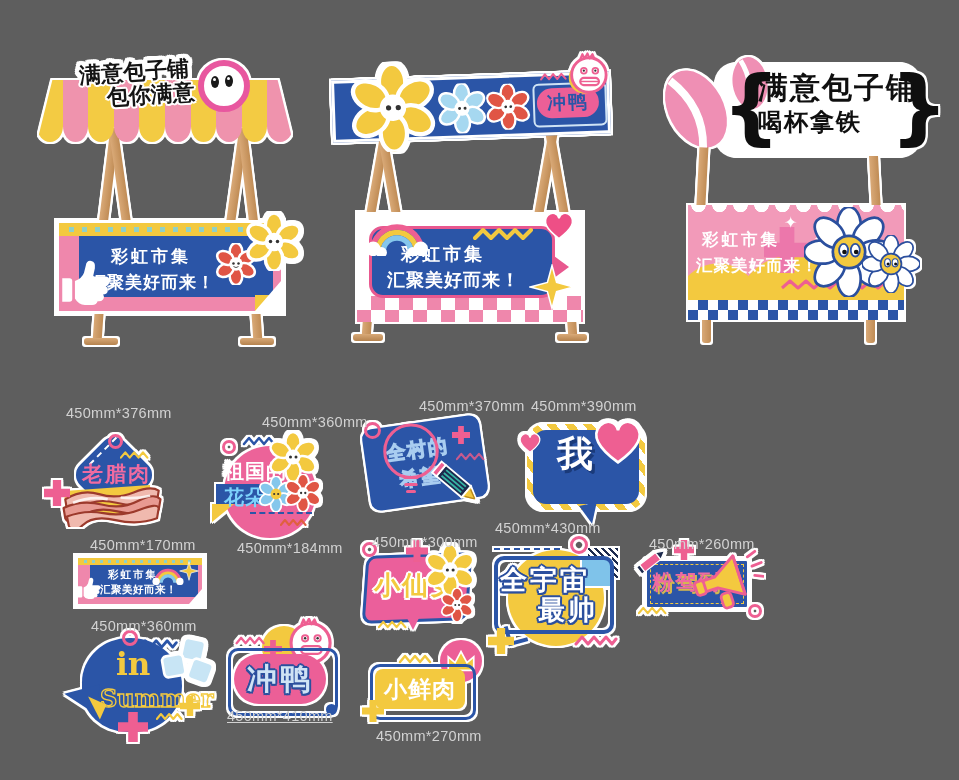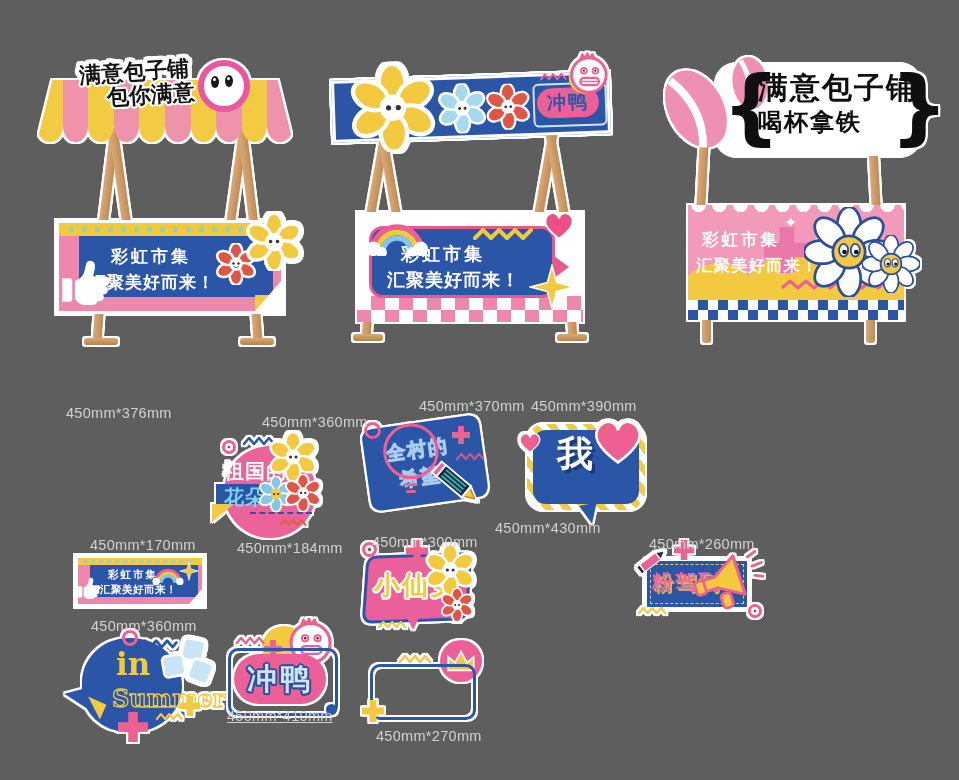--- a/index.html
+++ b/index.html
@@ -273,20 +273,39 @@
           </g>
         <circle cx="50" cy="50" r="18" fill="#f3c93f" stroke="#2b4f9e" stroke-width="3"></circle>
         <ellipse cx="44" cy="48" rx="5" ry="7" fill="#fff" stroke="#2b4f9e" stroke-width="2"></ellipse>
           <circle cx="45" cy="50" r="2.6" fill="#111"></circle>
         <ellipse cx="57" cy="48" rx="5" ry="7" fill="#fff" stroke="#2b4f9e" stroke-width="2"></ellipse>
           <circle cx="58" cy="50" r="2.6" fill="#111"></circle>
       </svg>
     </div>
   </div>
 
+  <div class="abs sticker" style="left:40px;top:430px;width:160px;height:110px;">
+    <div class="abs" style="left:43px;top:14px;width:62px;height:62px;background:#2b55a7;border-radius:14px;transform:rotate(45deg);"></div>
+    <div class="abs" style="left:44px;top:20px;width:38px;border-top:2px dashed #fff;transform:rotate(-45deg);"></div>
+    <span class="ring" style="left:68px;top:4px;width:9px;height:9px;"></span>
+    <svg class="abs" style="left:80px;top:20px;width:30px;height:10px;" viewBox="0 0 34 10">
+        <polyline points="1,8 6,2 11,8 16,2 21,8 26,2 31,8" fill="none" stroke="#f3c93f" stroke-width="2.5" stroke-linecap="round" stroke-linejoin="round"></polyline>
+      </svg>
+    <div class="abs cjk" style="left:42px;top:30px;font-size:21px;color:#f06ba0;letter-spacing:2px;">老腊肉</div>
+    <div class="abs" style="left:25px;top:58px;width:86px;height:28px;background:#f3c93f;transform:rotate(-4deg);"></div>
+    <svg class="abs" style="left:20px;top:52px;width:104px;height:45px;" viewBox="0 0 120 52">
+      <g stroke="#9c3a2c" stroke-width="2.5" stroke-linejoin="round">
+        <path fill="#f0b9ae" d="M6 20 Q25 8 45 14 T85 12 T114 10 L112 22 Q90 30 65 24 T25 30 T8 32 Z"></path>
+        <path fill="#e89a92" d="M4 30 Q25 20 48 26 T90 22 T116 20 L114 32 Q92 40 66 34 T26 40 T6 42 Z"></path>
+        <path fill="#f0b9ae" d="M8 40 Q28 32 50 36 T92 32 T114 30 L112 42 Q90 50 64 44 T26 50 T10 50 Z"></path>
+      </g>
+      <path d="M15 24 Q35 16 55 20 M70 18 Q88 20 104 16" stroke="#fff" stroke-width="3" fill="none" opacity=".8"></path>
+    </svg>
+    <span class="plus" style="left:4px;top:50px;width:26px;height:26px;background:#ee5f92;"></span>
+  </div>
 
   <div class="abs sticker" style="left:210px;top:432px;width:130px;height:100px;">
     <div class="abs" style="left:14px;top:14px;width:92px;height:92px;background:#ec6399;border-radius:50%;"></div>
     <svg class="abs" style="left:32px;top:4px;width:36px;height:10px;" viewBox="0 0 34 10">
         <polyline points="1,8 6,2 11,8 16,2 21,8 26,2 31,8" fill="none" stroke="#2b55a7" stroke-width="2.5" stroke-linecap="round" stroke-linejoin="round"></polyline>
       </svg>
     <span class="ring" style="left:12px;top:8px;width:8px;height:8px;"></span>
     <div class="abs" style="left:6px;top:52px;width:60px;height:20px;background:#2b55a7;"></div>
     <div class="abs" style="left:2px;top:72px;width:0;height:0;border-right:22px solid transparent;border-top:18px solid #f3c93f;"></div>
     <div class="abs cjk" style="left:14px;top:26px;font-size:20px;color:#fff;letter-spacing:1px;">祖国的</div>
@@ -430,20 +449,35 @@
         </g>
       <circle cx="50" cy="50" r="15" fill="#fff"></circle>
         <circle cx="45" cy="50" r="3" fill="#333"></circle>
         <circle cx="56" cy="50" r="3" fill="#333"></circle>
     </svg>
     <svg class="abs" style="left:18px;top:80px;width:30px;height:9px;" viewBox="0 0 34 10">
         <polyline points="1,8 6,2 11,8 16,2 21,8 26,2 31,8" fill="none" stroke="#f3c93f" stroke-width="2.5" stroke-linecap="round" stroke-linejoin="round"></polyline>
       </svg>
   </div>
 
+  <div class="abs sticker" style="left:486px;top:534px;width:140px;height:120px;">
+    <div class="abs" style="left:22px;top:16px;width:96px;height:96px;background:#f3c93f;border-radius:50%;"></div>
+    <div class="abs" style="left:8px;top:14px;width:66px;border-top:2.5px dashed #2b55a7;"></div>
+    <div class="abs" style="left:102px;top:14px;width:30px;height:30px;background:repeating-linear-gradient(45deg,#1d2b4e 0 2px,rgba(0,0,0,0) 2px 5px);"></div>
+    <div class="abs" style="left:94px;top:22px;width:28px;height:28px;background:#7fc3ea;border:2px solid #fff;"></div>
+    <span class="ring" style="left:84px;top:2px;width:12px;height:12px;"></span>
+    <div class="abs" style="left:8px;top:22px;width:112px;height:70px;border:4px solid #2b55a7;border-radius:10px;"></div>
+    <div class="abs" style="left:20px;top:90px;width:16px;height:16px;border-left:4px solid #2b55a7;border-bottom:4px solid #2b55a7;transform:rotate(-15deg);background:rgba(0,0,0,0);"></div>
+    <div class="abs cjk ob" style="left:14px;top:28px;font-size:27px;color:#fff;letter-spacing:3px;">全宇宙</div>
+    <div class="abs cjk ob" style="left:52px;top:58px;font-size:27px;color:#fff;letter-spacing:3px;">最帅</div>
+    <svg class="abs" style="left:88px;top:100px;width:44px;height:12px;" viewBox="0 0 44 12">
+        <polyline points="2,10 8,3 14,10 20,3 26,10 32,3 38,10 42,5" fill="none" stroke="#ee5f92" stroke-width="3" stroke-linecap="round" stroke-linejoin="round"></polyline>
+      </svg>
+    <span class="plus" style="left:2px;top:94px;width:26px;height:26px;background:#f3c93f;"></span>
+  </div>
 
   <div class="abs sticker" style="left:632px;top:538px;width:135px;height:80px;">
     <div class="abs" style="left:12px;top:20px;width:100px;height:46px;background:#2b55a7;border:3px solid #fff;border-radius:4px;">
       <div style="position:absolute;left:3px;top:3px;right:3px;bottom:3px;border:1.5px dashed #f3c93f;"></div>
     </div>
     <div class="abs cjk" style="left:20px;top:30px;font-size:21px;color:#f06ba0;letter-spacing:2px;text-shadow:2px 2px 0 rgba(243,201,63,.85);">粉驾到</div>
     <svg class="abs" style="left:0px;top:0px;width:44px;height:44px;" viewBox="0 0 70 70">
       <g transform="rotate(-38 35 35)">
         <rect x="12" y="27" width="32" height="14" fill="#ee5f92" stroke="#fff" stroke-width="2"></rect>
         <path d="M44 27 l13 7 -13 7 z" fill="#1d2b4e" stroke="#fff" stroke-width="2"></path>
@@ -475,21 +509,21 @@
         <polyline points="2,10 8,3 14,10 20,3 26,10 32,3 38,10 42,5" fill="none" stroke="#2b55a7" stroke-width="3" stroke-linecap="round" stroke-linejoin="round"></polyline>
       </svg>
     <svg class="abs" style="left:96px;top:6px;width:62px;height:56px;" viewBox="0 0 70 60">
       <g fill="#c8e5f5" stroke="#fff" stroke-width="3">
         <rect x="30" y="2" width="24" height="24" rx="5" transform="rotate(12 42 14)"></rect>
         <rect x="8" y="20" width="24" height="24" rx="5" transform="rotate(-10 20 32)"></rect>
         <rect x="38" y="26" width="24" height="24" rx="5" transform="rotate(20 50 38)"></rect>
       </g>
     </svg>
     <div class="abs" style="left:56px;top:16px;font-family:'DejaVu Serif',serif;font-weight:bold;font-size:31px;color:#f3c93f;">in</div>
-    <div class="abs" style="left:40px;top:54px;font-family:'DejaVu Serif',serif;font-weight:bold;font-size:24px;color:rgba(0,0,0,0);margin-left:12px;-webkit-text-stroke:1.3px #f3c93f;">Summer</div>
+    <div class="abs" style="left:40px;top:54px;font-family:'DejaVu Serif',serif;font-weight:bold;font-size:24px;color:rgba(0,0,0,0);-webkit-text-stroke:1.3px #f3c93f;">Summer</div>
     <span class="plus" style="left:58px;top:82px;width:30px;height:30px;background:#ee5f92;"></span>
     <span class="plus" style="left:120px;top:66px;width:20px;height:20px;background:#f3c93f;"></span>
     <svg class="abs" style="left:96px;top:82px;width:28px;height:9px;" viewBox="0 0 34 10">
         <polyline points="1,8 6,2 11,8 16,2 21,8 26,2 31,8" fill="none" stroke="#f3c93f" stroke-width="2.5" stroke-linecap="round" stroke-linejoin="round"></polyline>
       </svg>
   </div>
 
   <div class="abs sticker" style="left:222px;top:618px;width:125px;height:100px;">
     <div class="abs" style="left:40px;top:8px;width:44px;height:44px;background:#f3c93f;border-radius:50%;"></div>
     <svg class="abs" style="left:62px;top:0px;width:50px;height:50px;" viewBox="0 0 64 64">
@@ -516,20 +550,23 @@
   <div class="abs sticker" style="left:362px;top:638px;width:125px;height:85px;">
     <svg class="abs" style="left:36px;top:16px;width:36px;height:10px;" viewBox="0 0 34 10">
         <polyline points="1,8 6,2 11,8 16,2 21,8 26,2 31,8" fill="none" stroke="#f3c93f" stroke-width="2.5" stroke-linecap="round" stroke-linejoin="round"></polyline>
       </svg>
     <div class="abs" style="left:78px;top:2px;width:42px;height:42px;background:#ec5f97;border-radius:50%;">
       <svg style="position:absolute;left:4px;top:8px;width:34px;height:26px;" viewBox="0 0 40 30">
           <path d="M5 26 L5 10 L13 17 L20 4 L27 17 L35 10 L35 26 Z" fill="#f3c93f" stroke="#fff" stroke-width="2"></path>
         </svg>
     </div>
     <div class="abs" style="left:8px;top:26px;width:100px;height:50px;border:3px solid #2b55a7;border-radius:10px;"></div>
+    <div class="abs" style="left:13px;top:31px;width:90px;height:40px;border-radius:8px;background:#f3c93f;display:flex;align-items:center;justify-content:center;">
+      <span class="cjk" style="color:#fff;font-size:23px;letter-spacing:1px;">小鲜肉</span>
+    </div>
     <span class="plus" style="left:0px;top:62px;width:22px;height:22px;background:#f3c93f;"></span>
   </div>
 
   <div class="dim" style="left:66px;top:405px;">450mm*376mm</div>
   <div class="dim" style="left:262px;top:414px;">450mm*360mm</div>
   <div class="dim" style="left:419px;top:398px;">450mm*370mm</div>
   <div class="dim" style="left:531px;top:398px;">450mm*390mm</div>
   <div class="dim" style="left:90px;top:537px;">450mm*170mm</div>
   <div class="dim" style="left:237px;top:540px;">450mm*184mm</div>
   <div class="dim" style="left:372px;top:534px;">450mm*300mm</div>

